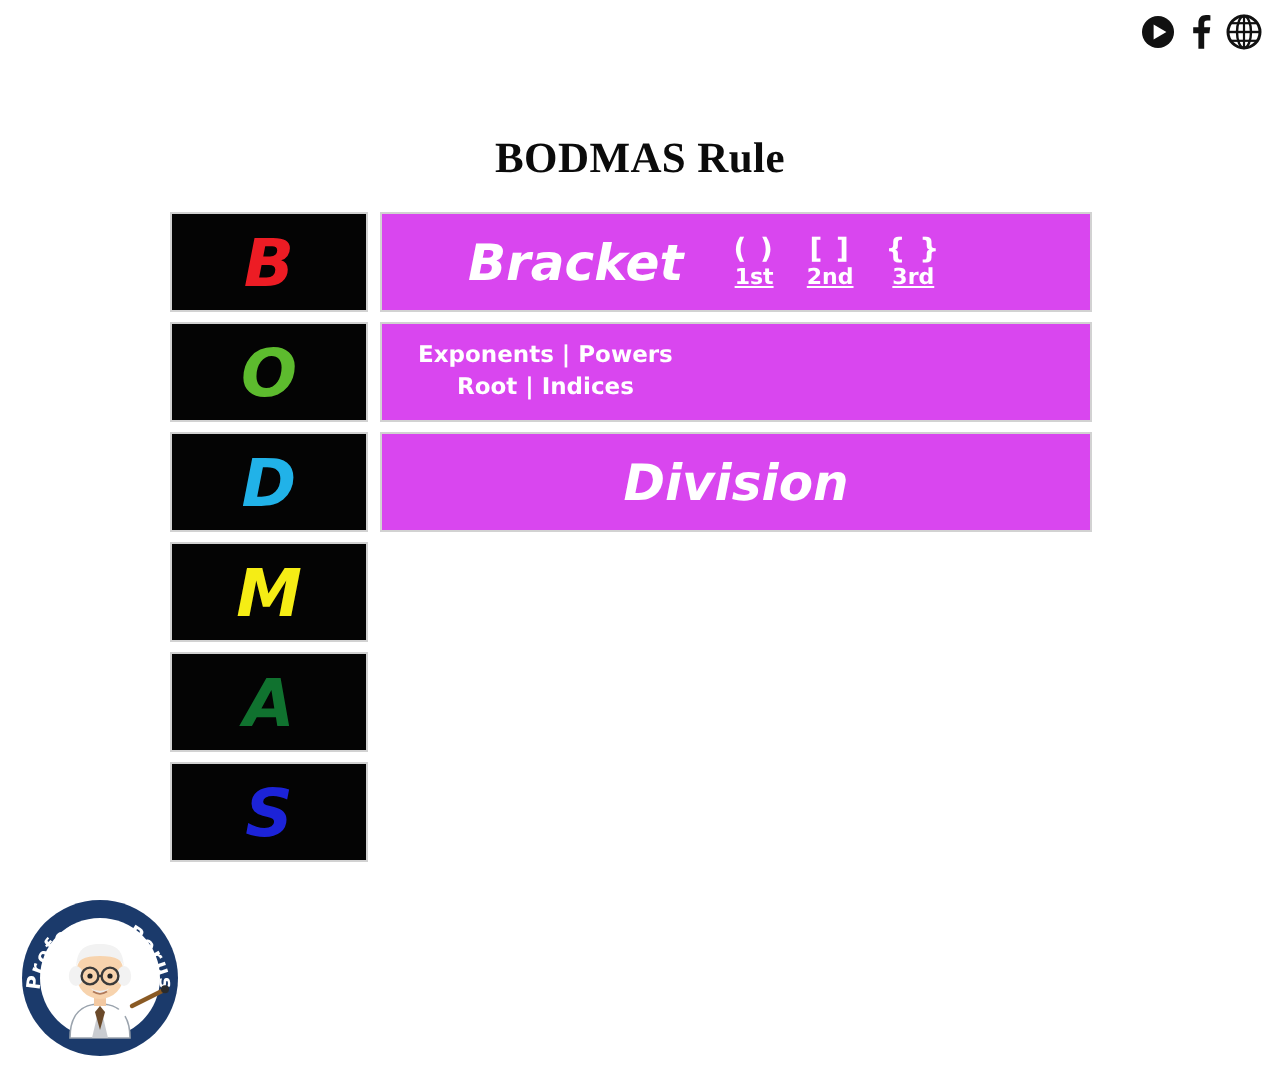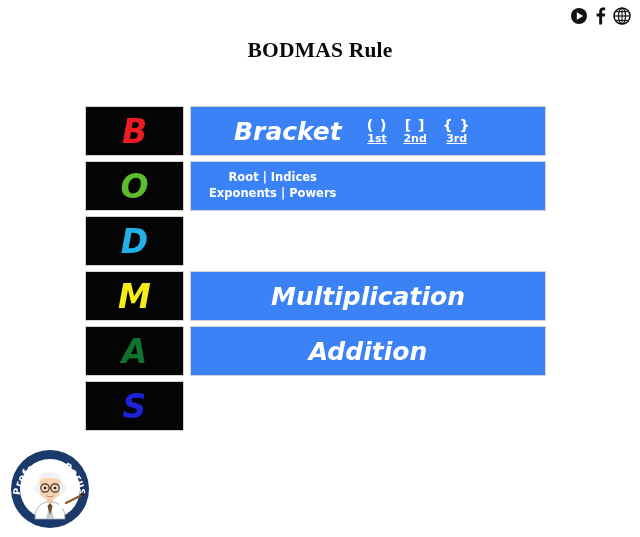--- a/index.html
+++ b/index.html
@@ -30,21 +30,21 @@
   .social-bar .ico {
     display: block;
     line-height: 0;
     color: #111111;
   }
   .social-bar svg { display: block; }
 
   
   .page-title {
     position: absolute;
-    top: 38px;
+    top: 67px;
     left: 0;
     width: 100%;
     text-align: center;
     font-family: "Liberation Serif", serif;
     font-size: 21.5px;
     font-weight: 700;
     color: #0b0b0b;
     letter-spacing: 0.2px;
   }
 
@@ -78,21 +78,21 @@
     font-size: 33px;
     font-weight: 700;
     font-style: italic;
     line-height: 1;
     letter-spacing: 0px;
   }
 
   .cell-name {
     flex: 1;
     margin-left: 6px;
-    background: #3b82f6;
+    background: #d946ef;
     border: 1px solid #d2d2d2;
     display: flex;
     align-items: center;
     position: relative;
     overflow: hidden;
   }
 
   .opname {
     color: #ffffff;
     font-family: "DejaVu Sans", sans-serif;
@@ -217,47 +217,44 @@
       </div>
     </div>
   </div>
 
   <div class="row">
     <div class="cell-letter">
       <span class="letter" style="color:#5DBB2E">O</span>
     </div>
     <div class="cell-name with-note">
       <div class="order-note">
+        <div>Exponents | Powers</div>
         <div>Root | Indices</div>
-        <div>Exponents | Powers</div>
       </div>
     </div>
   </div>
 
   <div class="row">
     <div class="cell-letter">
       <span class="letter" style="color:#21B2E8">D</span>
     </div>
+    <div class="cell-name plain">
+      <span class="opname">Division</span>
+    </div>
   </div>
 
   <div class="row">
     <div class="cell-letter">
       <span class="letter" style="color:#F5ED15">M</span>
     </div>
-    <div class="cell-name plain">
-      <span class="opname">Multiplication</span>
-    </div>
   </div>
 
   <div class="row">
     <div class="cell-letter">
       <span class="letter" style="color:#10722F">A</span>
-    </div>
-    <div class="cell-name plain">
-      <span class="opname">Addition</span>
     </div>
   </div>
 
   <div class="row">
     <div class="cell-letter">
       <span class="letter" style="color:#1C23D8">S</span>
     </div>
   </div>
 
 </div>

